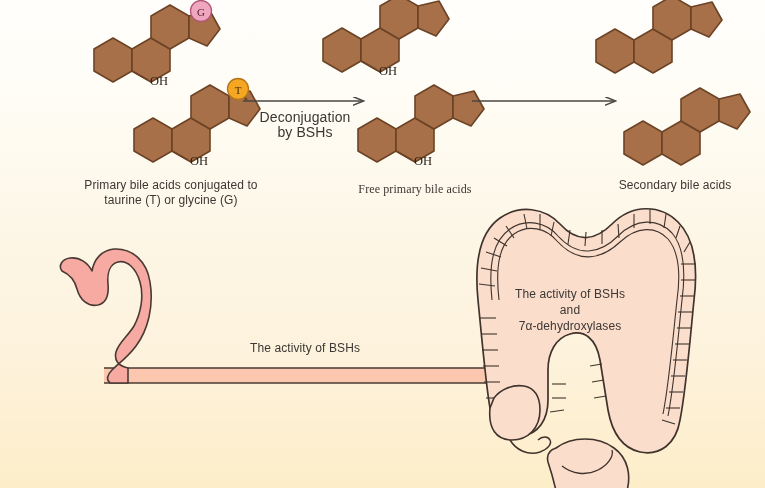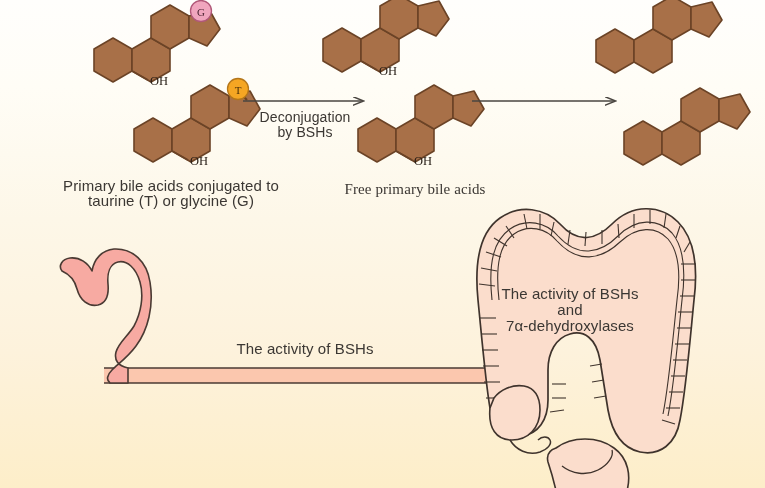--- a/index.html
+++ b/index.html
@@ -22,21 +22,21 @@
   .svg-layer {
     position: absolute;
     top: 0;
     left: 0;
     width: 765px;
     height: 488px;
   }
   .lbl {
     position: absolute;
     color: #3b3733;
-    font-size: 15px;
+    font-size: 12px;
     line-height: 15px;
     text-align: center;
     white-space: pre-line;
     letter-spacing: 0.1px;
   }
   .arrow-lbl { font-size: 14px; }
   #cap-primary { left: 56px; top: 178px; width: 230px; }
   #cap-free { left: 330px; top: 182px; width: 170px; font-family: Liberation Serif, serif; }
   #cap-secondary { left: 590px; top: 178px; width: 170px; }
   #arrow-lbl-1 { left: 240px; top: 110px; width: 130px; }
@@ -231,20 +231,21 @@
                C546,454 550,450 556,448 Z" fill="#fbddcc" stroke="#3f332c" stroke-width="1.6" stroke-linejoin="round"></path>
       <path d="M562,466 C572,474 586,476 598,470 C608,465 614,456 612,450" fill="none" stroke="#3f332c" stroke-width="1.3"></path>
     </g>
   </svg>
 
   <div class="lbl" id="cap-primary">Primary bile acids conjugated to
 taurine (T) or glycine (G)</div>
 
   <div class="lbl" id="cap-free">Free primary bile acids</div>
 
+  <div class="lbl" id="cap-secondary">Secondary bile acids</div>
 
   <div class="lbl arrow-lbl" id="arrow-lbl-1">Deconjugation
 by BSHs</div>
 
 
   <div class="lbl" id="organ-lbl-colon">The activity of BSHs
 and
 7α-dehydroxylases</div>
 
   <div class="lbl" id="organ-lbl-bsh">The activity of BSHs</div>

